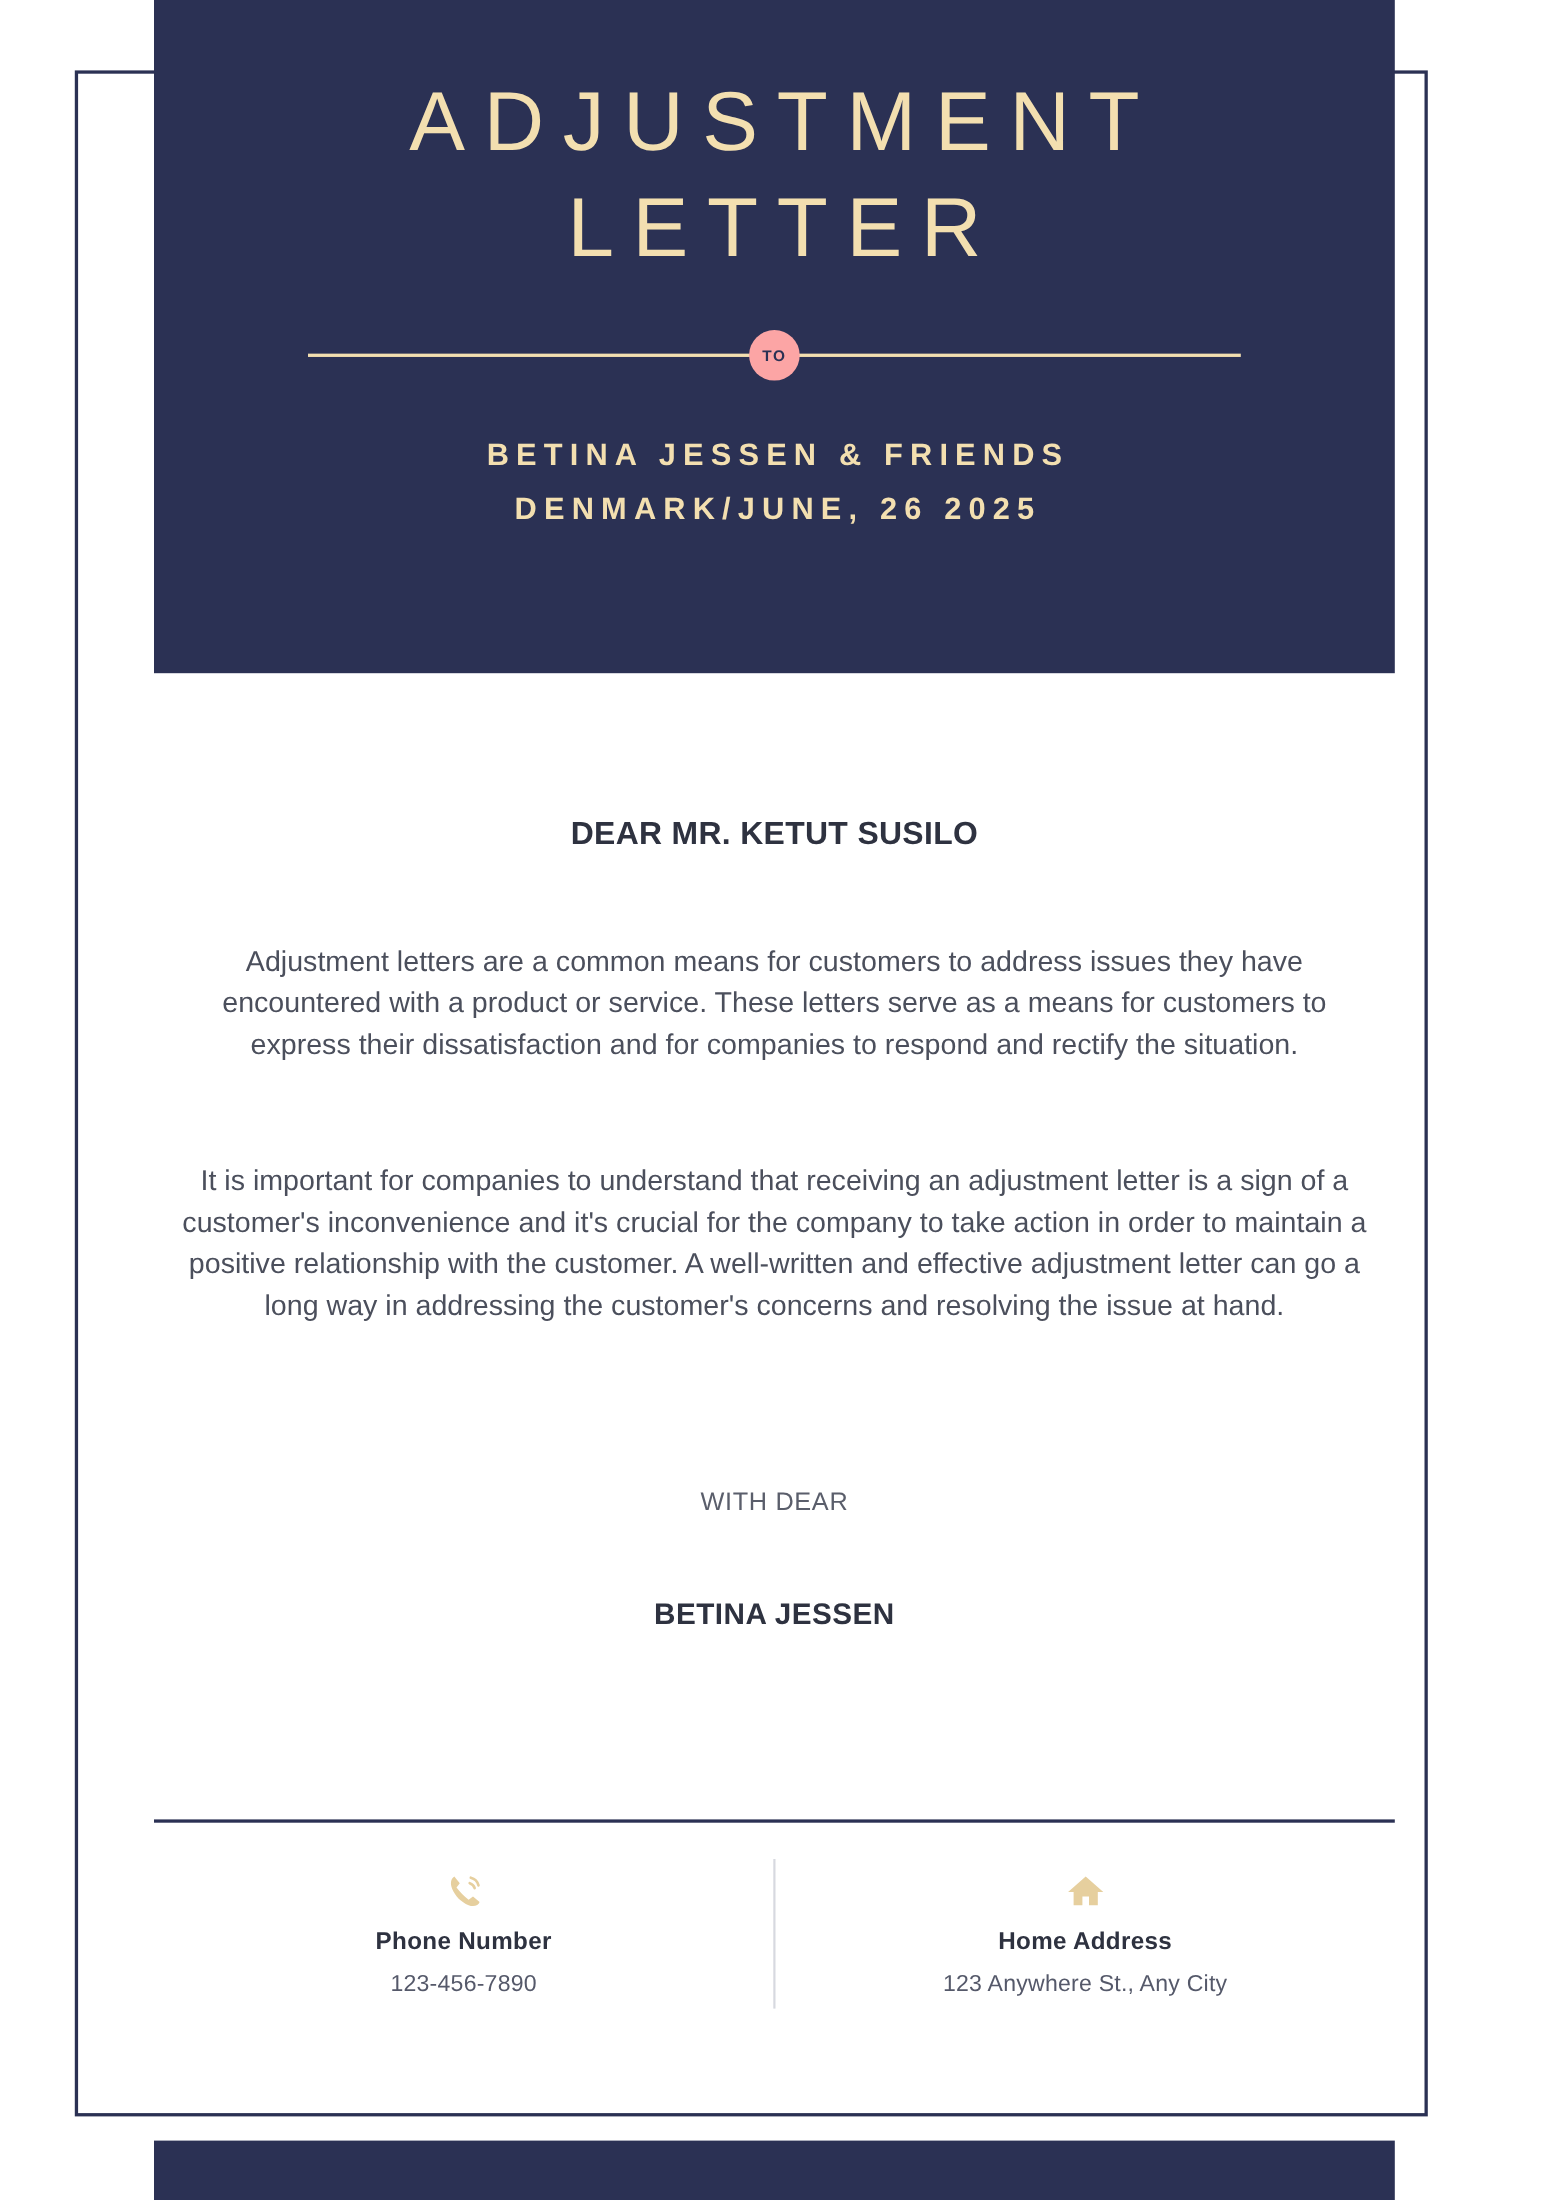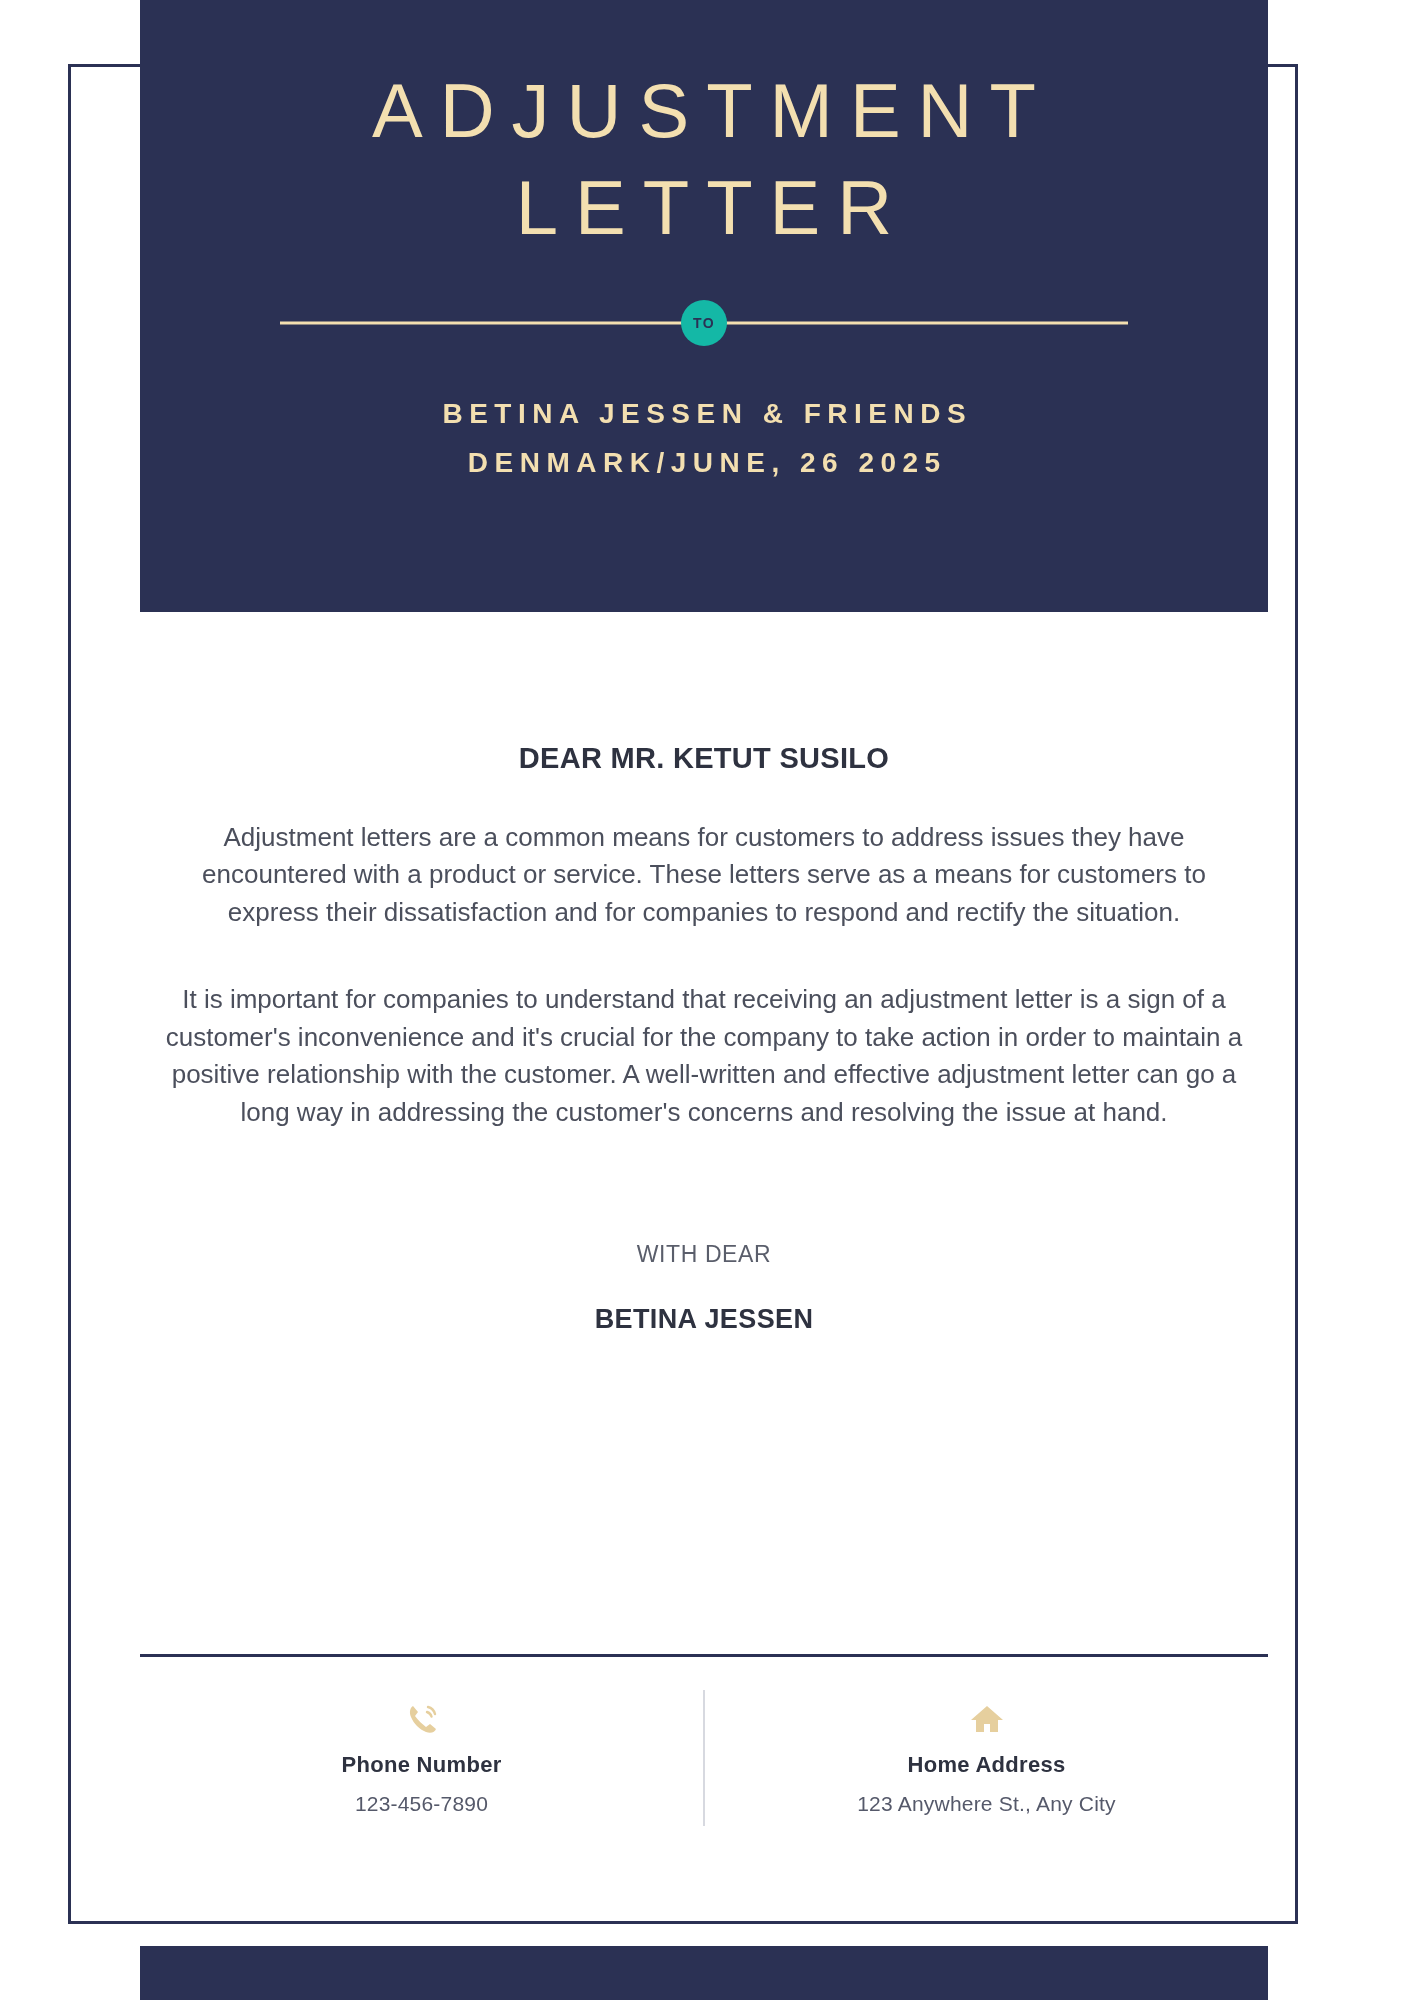--- a/index.html
+++ b/index.html
@@ -100,21 +100,21 @@
     width: 100%;
     height: 3px;
     background: #f3dfb0;
     transform: translateY(-50%);
   }
   .divider-badge {
     position: relative;
     width: 46px;
     height: 46px;
     border-radius: 50%;
-    background: #14b8a6;
+    background: #fca5a5;
     color: #2b3154;
     font-size: 14px;
     letter-spacing: 1.5px;
     font-weight: 700;
     display: flex;
     align-items: center;
     justify-content: center;
     z-index: 2;
   }
 
@@ -132,20 +132,21 @@
   
   .body-area {
     position: absolute;
     left: 140px;
     top: 612px;
     width: 1128px;
     z-index: 3;
     display: flex;
     flex-direction: column;
     align-items: center;
+    gap: 37px;
   }
 
   .salutation {
     margin-top: 130px;
     font-size: 29px;
     font-weight: 700;
     color: #2e3240;
     letter-spacing: 0.3px;
     text-align: center;
   }

